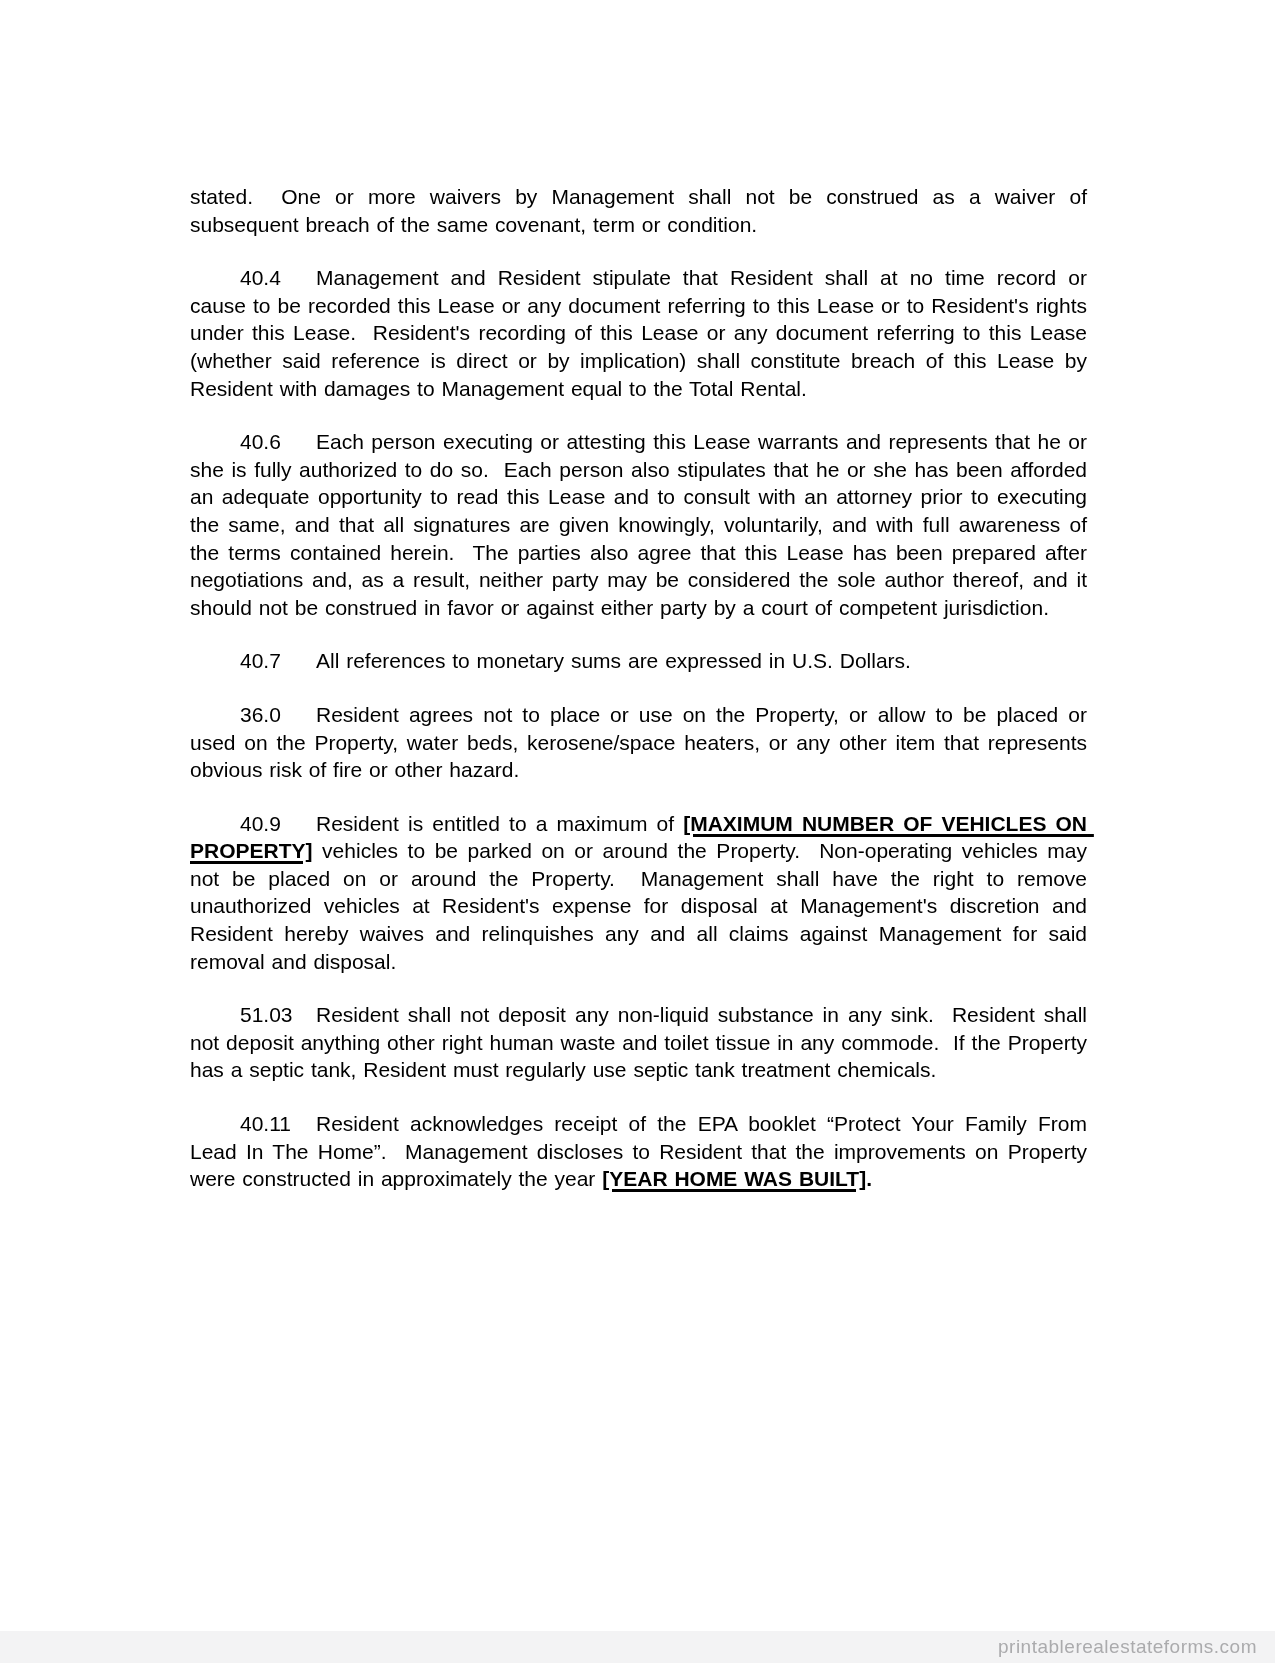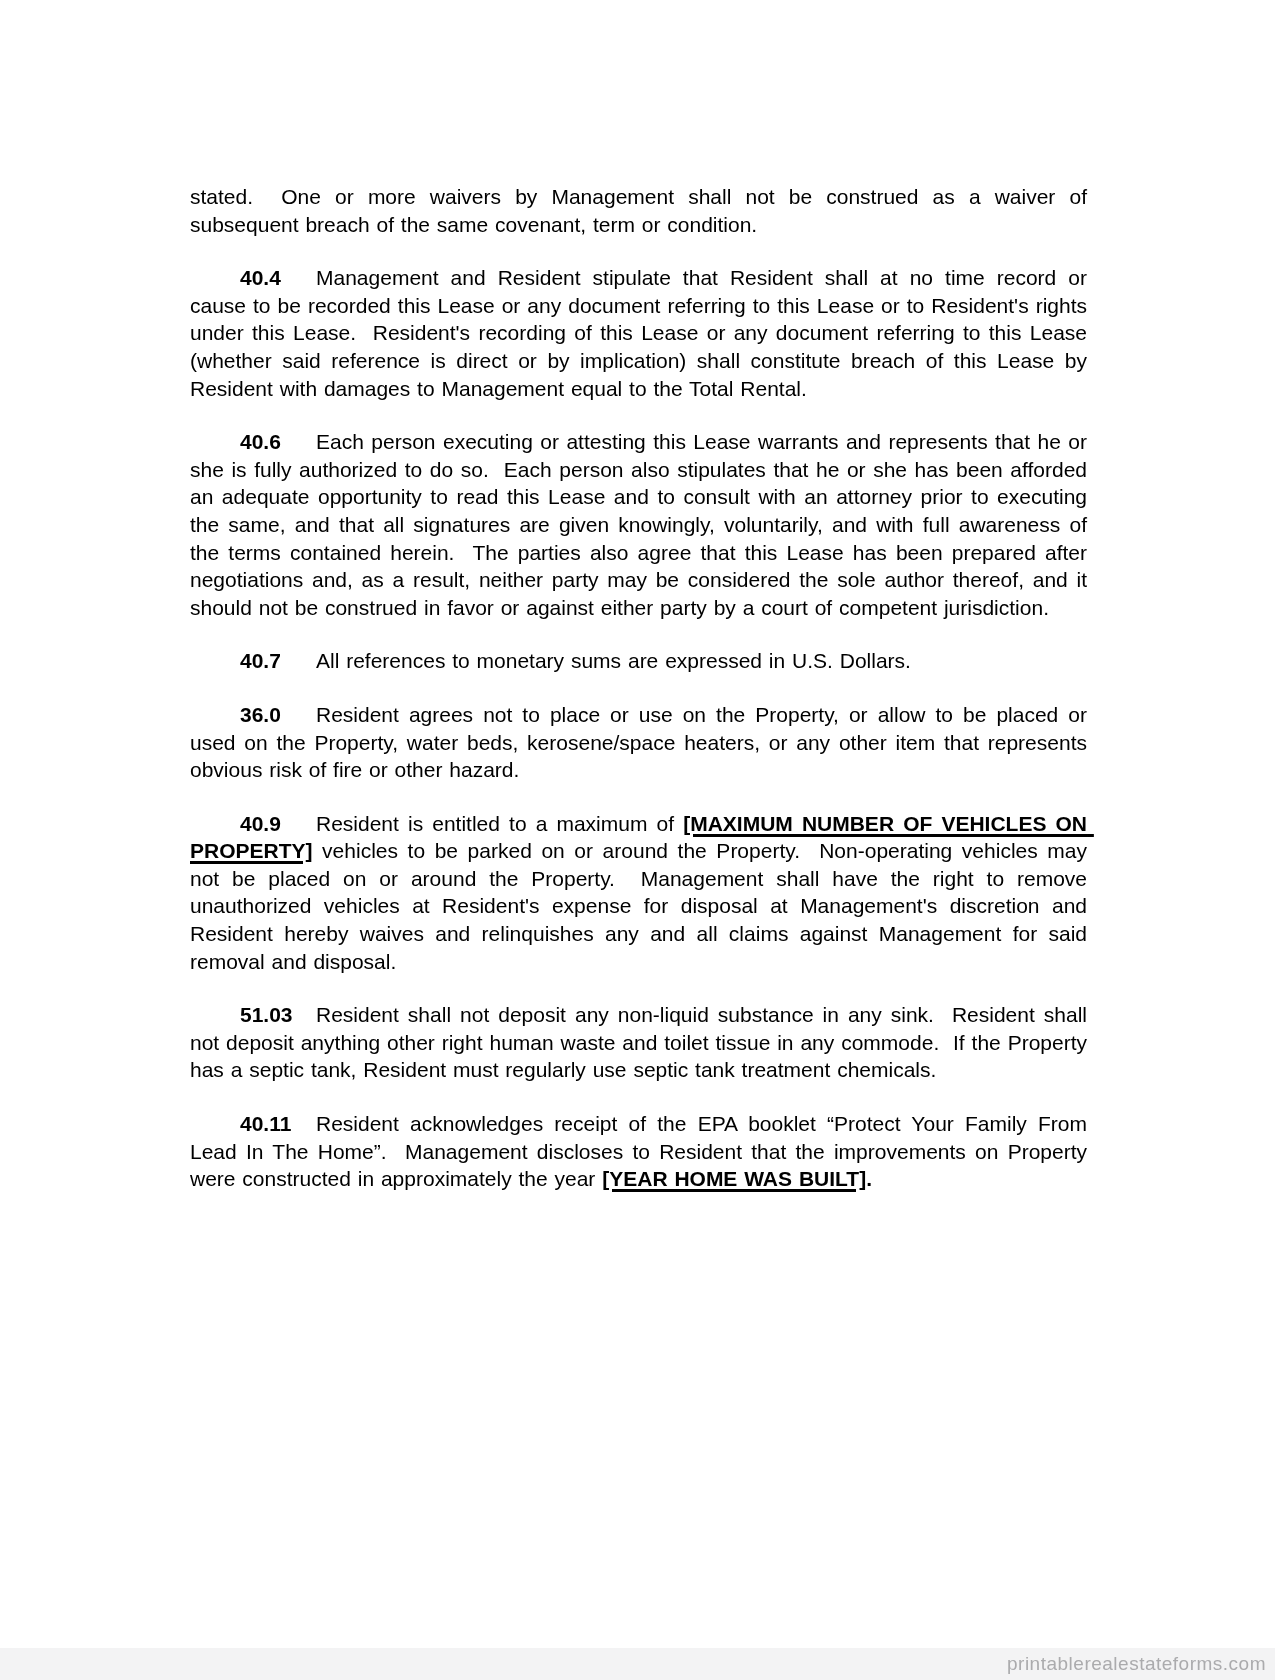--- a/index.html
+++ b/index.html
@@ -24,38 +24,38 @@
     font-size:21px;
     line-height:27.6px;
     text-align:justify;
     white-space:pre-wrap;
     word-spacing:1px;
   }
   .para.numbered { text-indent:50px; }
   .pnum {
     display:inline-block;
     width:76px;
-    font-weight:bold;
+    font-weight:normal;
     text-indent:0;
   }
   .b { font-weight:bold; }
   .u {
     text-decoration:underline;
     text-decoration-thickness:2.5px;
     text-underline-offset:3px;
   }
   .footer-bar {
     position:absolute;
-    left:0; right:0; bottom:0;
+    left:0; right:0; bottom:17px;
     height:32px;
     background:#f3f3f4;
     display:flex;
     align-items:center;
     justify-content:flex-end;
-    padding-right:9px;
+    padding-right:18px;
     box-sizing:border-box;
   }
   .footer-text {
     font-size:19px;
     color:#ababad;
     letter-spacing:0.5px;
     text-decoration:none;
   }
 </style>
 </head>

